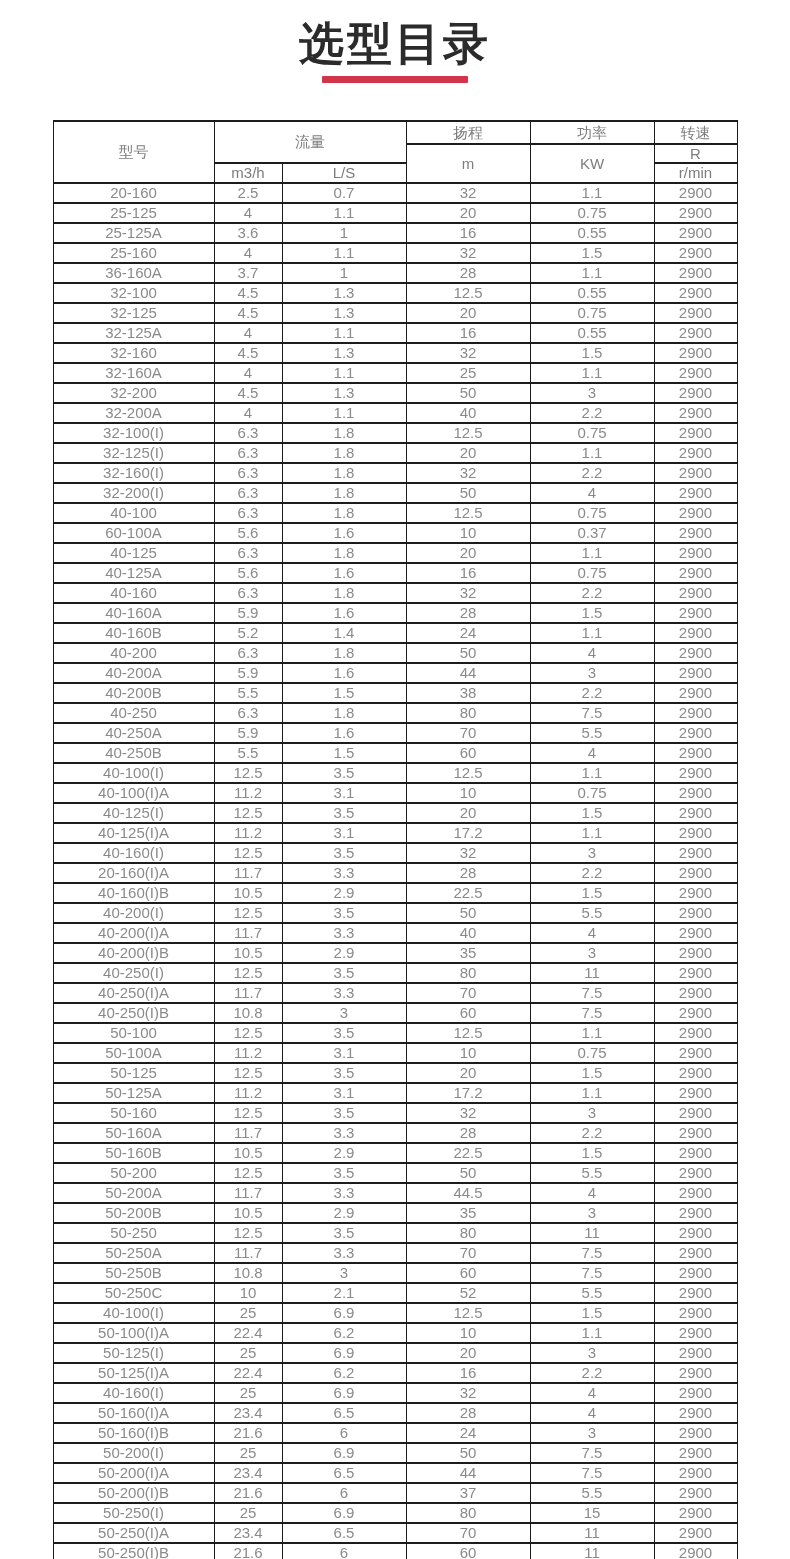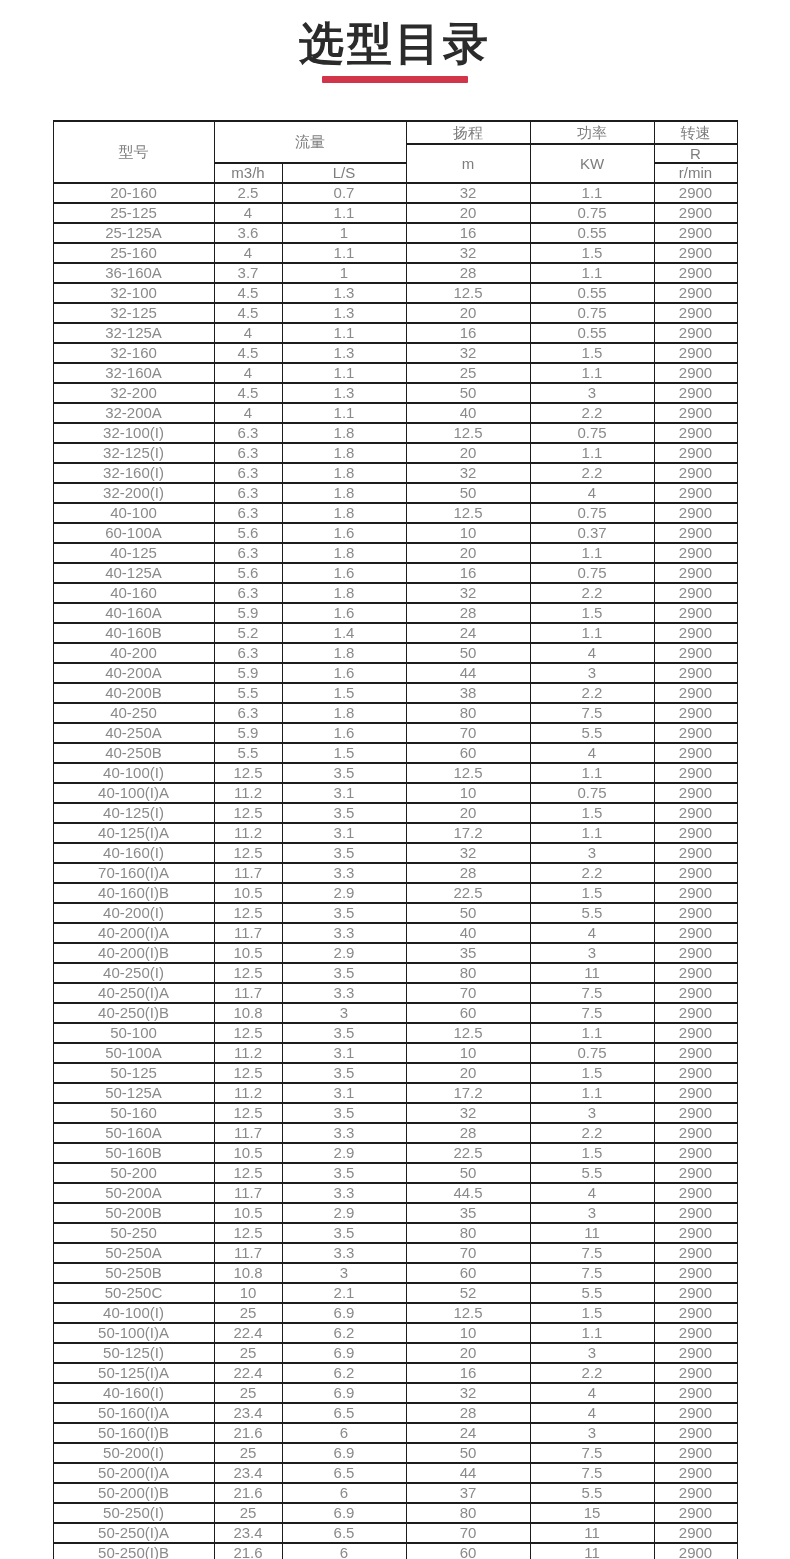--- a/index.html
+++ b/index.html
@@ -368,21 +368,21 @@
         </tr>
         <tr>
           <td>40-160(I)</td>
           <td>12.5</td>
           <td>3.5</td>
           <td>32</td>
           <td>3</td>
           <td>2900</td>
         </tr>
         <tr>
-          <td>70-160(I)A</td>
+          <td>20-160(I)A</td>
           <td>11.7</td>
           <td>3.3</td>
           <td>28</td>
           <td>2.2</td>
           <td>2900</td>
         </tr>
         <tr>
           <td>40-160(I)B</td>
           <td>10.5</td>
           <td>2.9</td>

